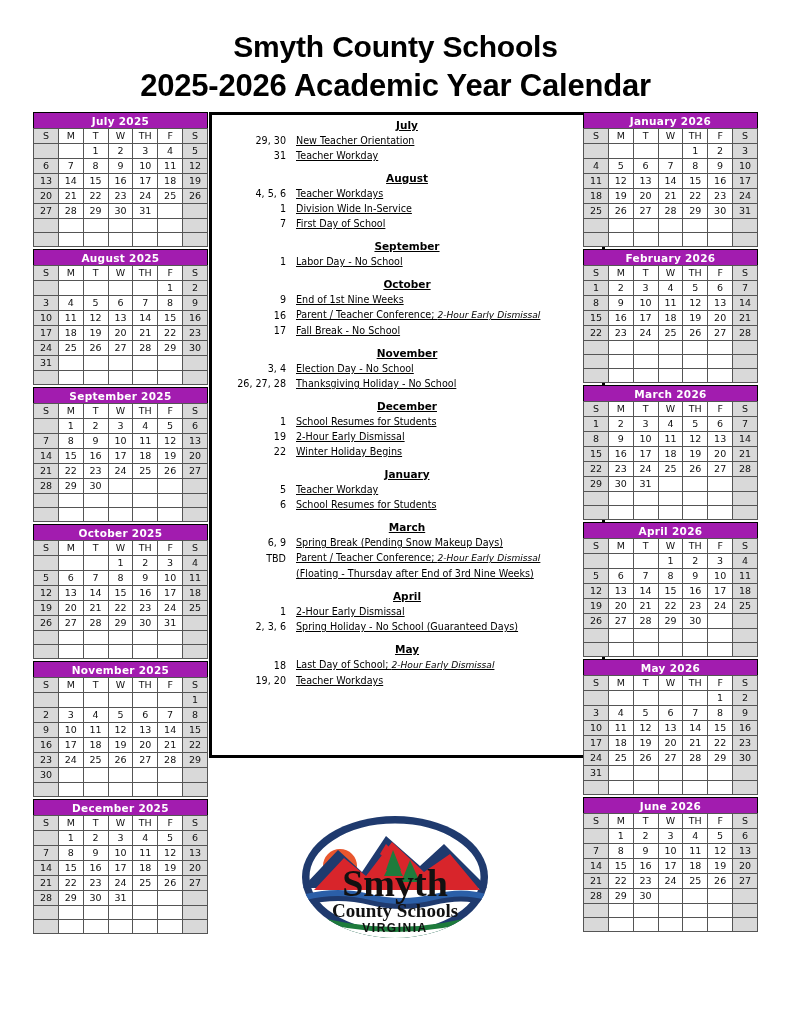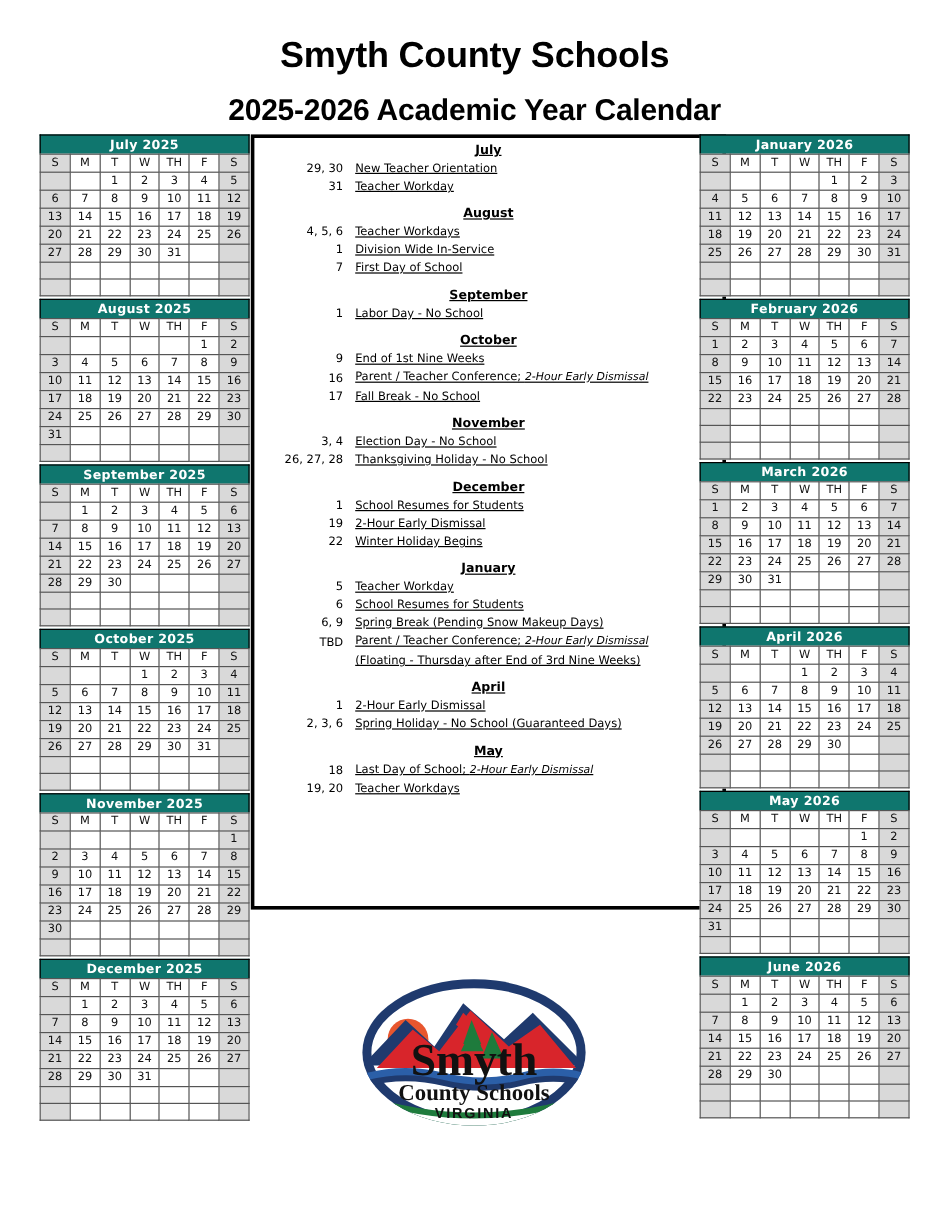--- a/index.html
+++ b/index.html
@@ -23,24 +23,24 @@
   .title-main {
     font-family: "Liberation Sans", sans-serif;
     font-weight: bold;
     font-size: 30px;
     letter-spacing: -0.2px;
     line-height: 1.15;
   }
   .title-sub {
     font-family: "Liberation Sans", sans-serif;
     font-weight: bold;
-    font-size: 25px;
+    font-size: 31px;
     letter-spacing: -0.2px;
     line-height: 1.2;
-    margin-top: 12px;
+    margin-top: 2px;
   }
 
   
   .body-grid {
     position: absolute;
     left: 0; top: 112px;
     width: 791px;
     height: 812px;
   }
   .col-left  { position: absolute; left: 33px;  top: 0; width: 174px; }
@@ -63,21 +63,21 @@
     text-align: center;
     vertical-align: middle;
     font-family: "DejaVu Sans", sans-serif;
     font-size: 9.5px;
     line-height: 14px;
     color: #111;
     background: #fff;
   }
   .month caption {
     caption-side: top;
-    background: #0f766e;
+    background: #a21caf;
     color: #ffffff;
     font-family: "DejaVu Sans", sans-serif;
     font-weight: bold;
     font-size: 10.5px;
     line-height: 16px;
     height: 16px;
     letter-spacing: 0.3px;
     border: 1px solid #000;
     border-bottom: none;
   }
@@ -701,20 +701,21 @@
         </div>
         <div class="note-month">January</div>
         <div class="note-row">
           <div class="note-date">5</div>
           <div class="note-text"><span>Teacher Workday</span></div>
         </div>
         <div class="note-row">
           <div class="note-date">6</div>
           <div class="note-text"><span>School Resumes for Students</span></div>
         </div>
+        <div class="note-month">March</div>
         <div class="note-row">
           <div class="note-date">6, 9</div>
           <div class="note-text"><span>Spring Break (Pending Snow Makeup Days)</span></div>
         </div>
         <div class="note-row">
           <div class="note-date">TBD</div>
           <div class="note-text"><span>Parent / Teacher Conference; </span><i>2-Hour Early Dismissal</i></div>
         </div>
         <div class="note-row">
           <div class="note-date"></div>

